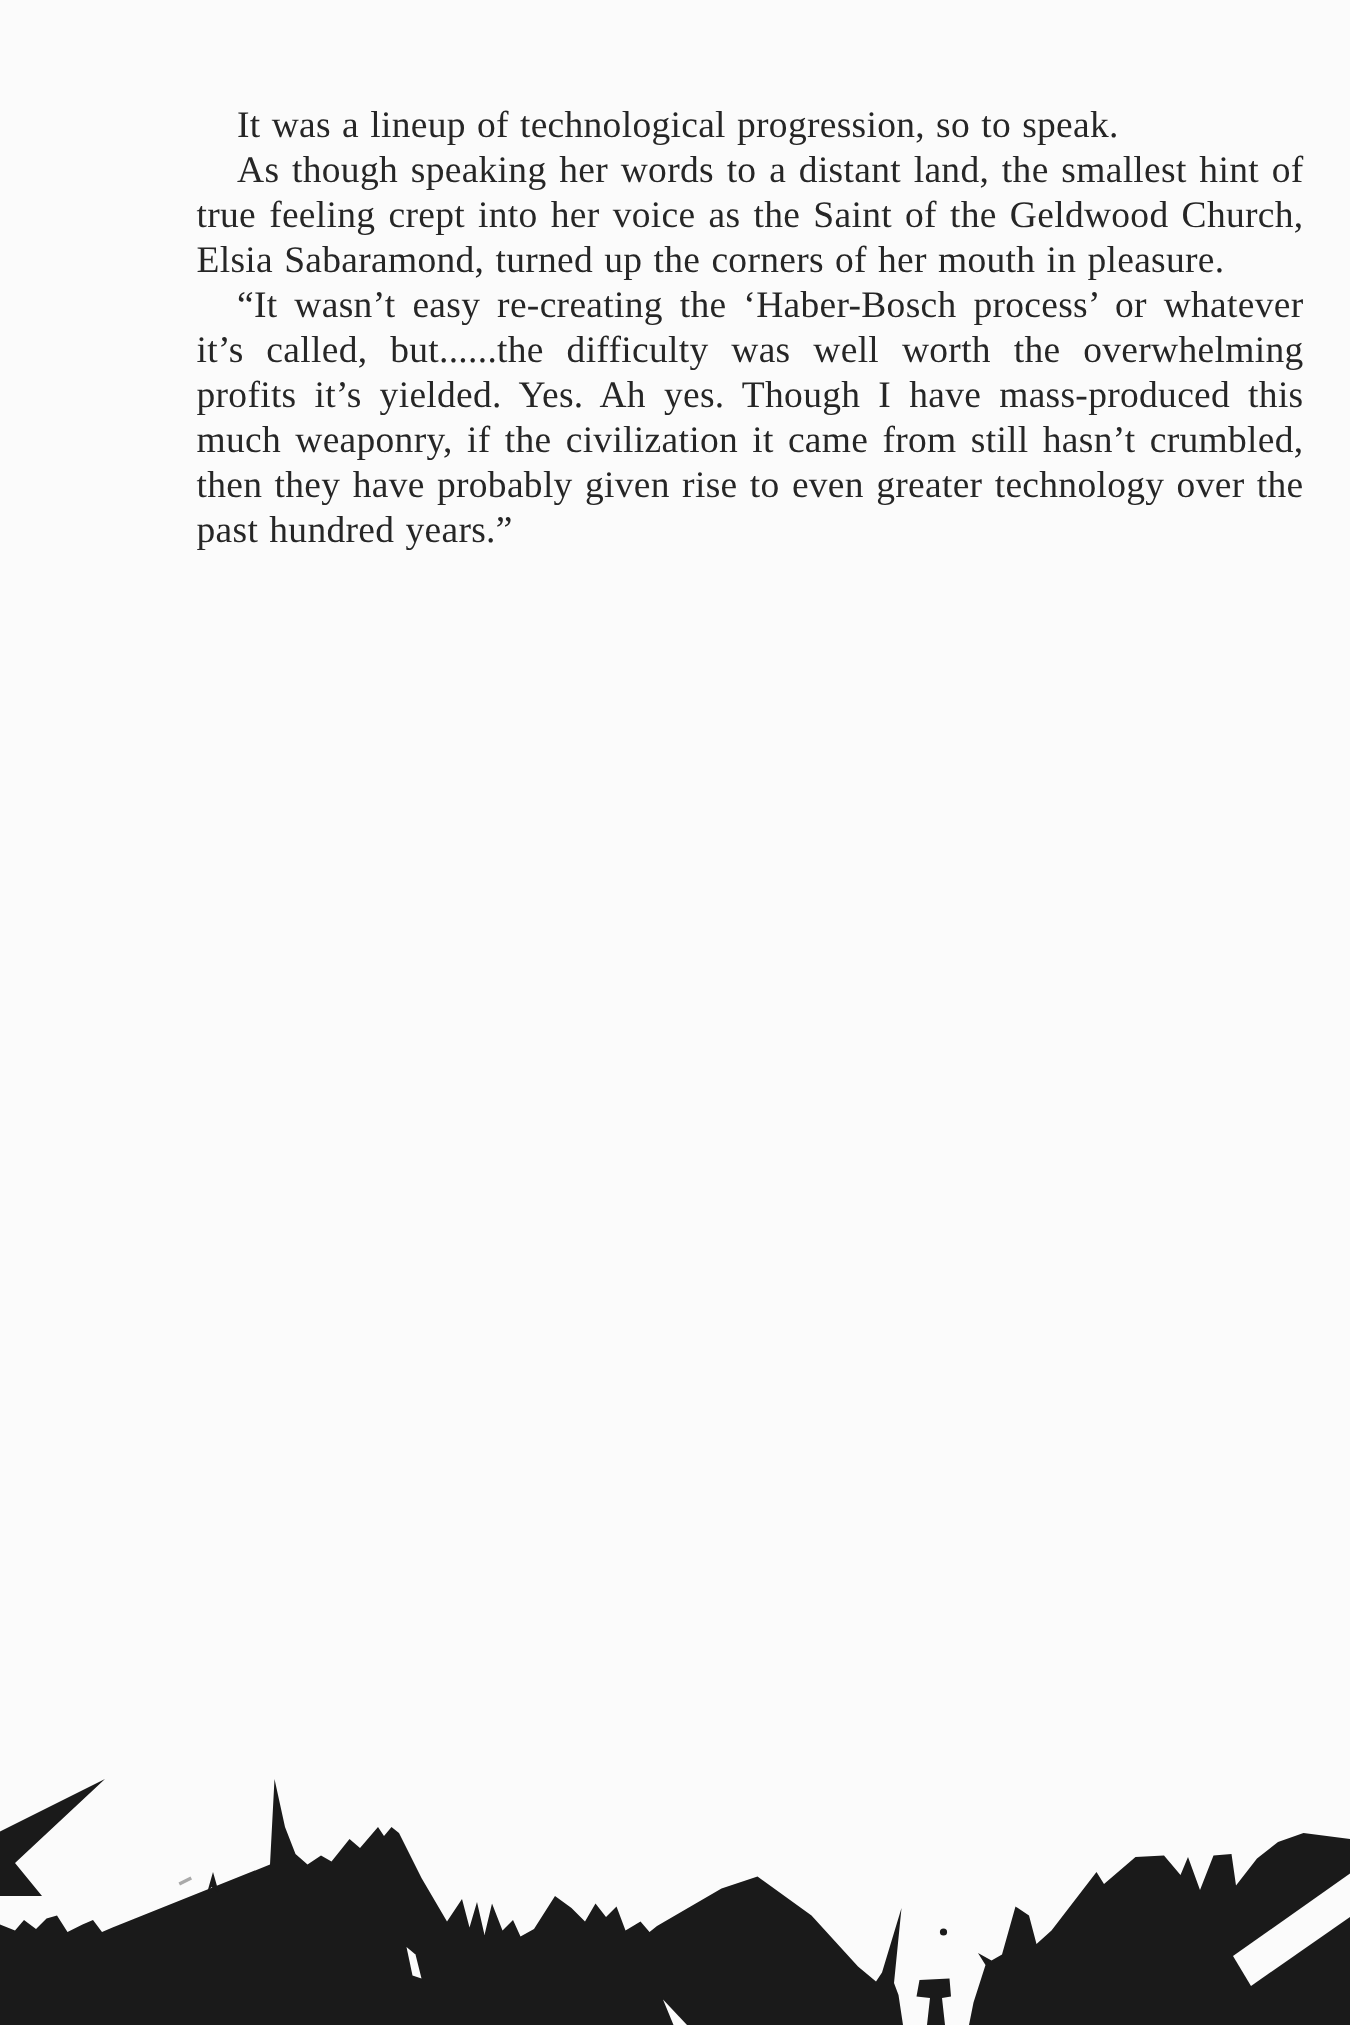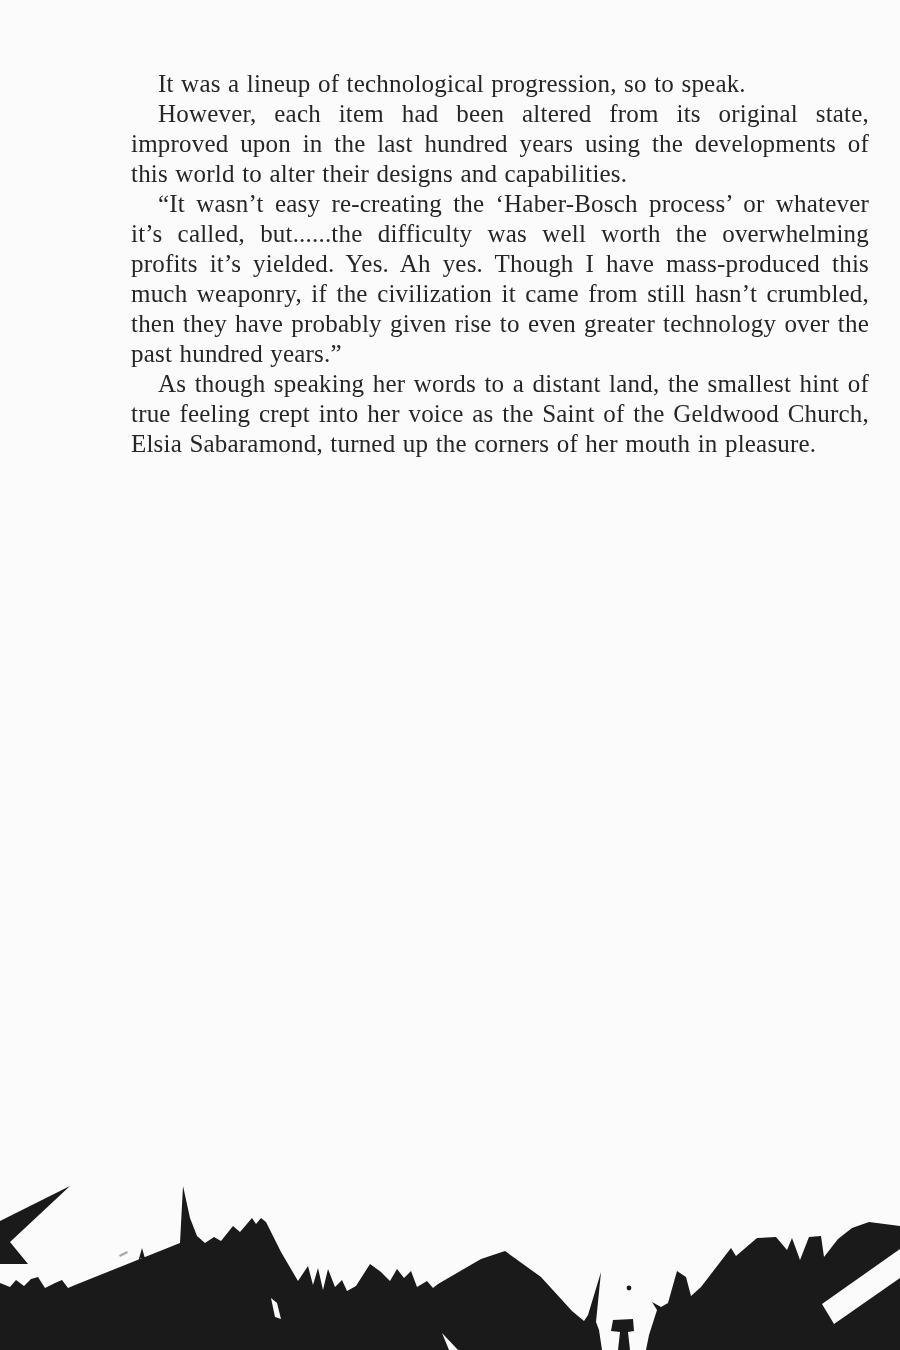--- a/index.html
+++ b/index.html
@@ -43,23 +43,22 @@
   .paper{fill:var(--background);}
   .faint{fill:var(--faint-mark);}
 </style>
 </head>
 <body>
 
 <div class="page">
 
   <div class="text-block">
     <p class="para">It was a lineup of technological progression, so to speak.</p>
-    <p class="para">However, each item had been altered from its original state, improved upon in the last hundred years using the developments of this world to alter their designs and capabilities.</p>
+    <p class="para">As though speaking her words to a distant land, the smallest hint of true feeling crept into her voice as the Saint of the Geldwood Church, Elsia Sabaramond, turned up the corners of her mouth in pleasure.</p>
     <p class="para">“It wasn’t easy re-creating the ‘Haber-Bosch process’ or whatever it’s called, but......the difficulty was well worth the overwhelming profits it’s yielded. Yes. Ah yes. Though I have mass-produced this much weaponry, if the civilization it came from still hasn’t crumbled, then they have probably given rise to even greater technology over the past hundred years.”</p>
-    <p class="para">As though speaking her words to a distant land, the smallest hint of true feeling crept into her voice as the Saint of the Geldwood Church, Elsia Sabaramond, turned up the corners of her mouth in pleasure.</p>
   </div>
 
   <svg class="silhouette-svg" viewBox="0 0 900 1350" aria-hidden="true">
 
     <polygon class="ink" points="
       0,1283 10,1287 16,1280 24,1286 31,1279 38,1277 45,1288 55,1283 62,1280 68,1288 75,1285
       180,1243 183,1186 190,1218 197,1236 205,1243 214,1237 221,1241 233,1226 240,1232
       252,1218 256,1224 261,1218 266,1222 281,1252 298,1281 308,1266 313,1285 318,1268
       323,1290 328,1269 335,1287 342,1280 347,1291 356,1286 370,1264 381,1272 390,1281
       397,1269 404,1278 411,1271 417,1287 427,1281 433,1288 438,1284 481,1259 505,1251

